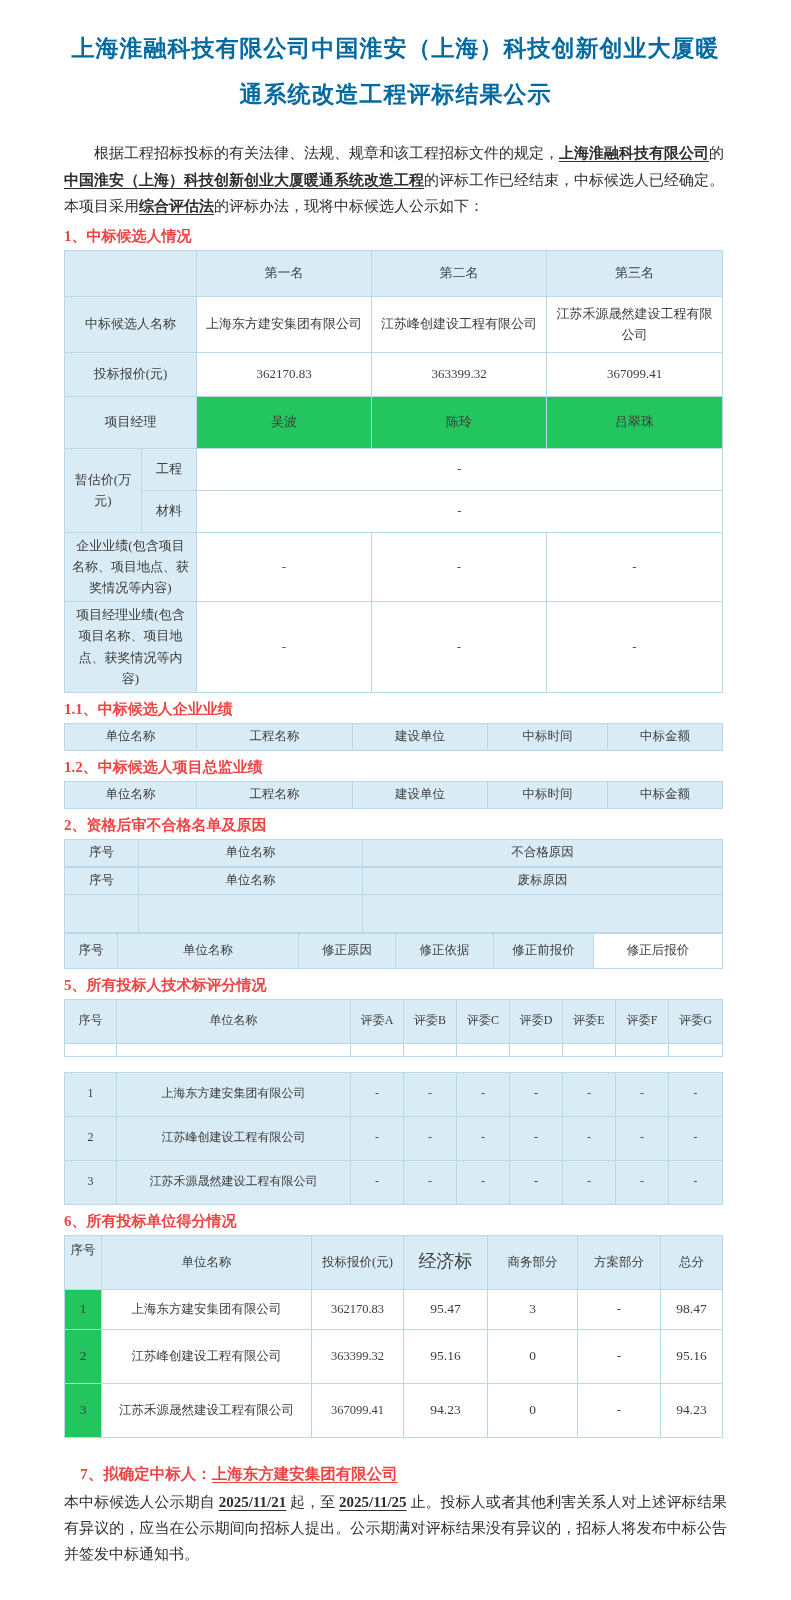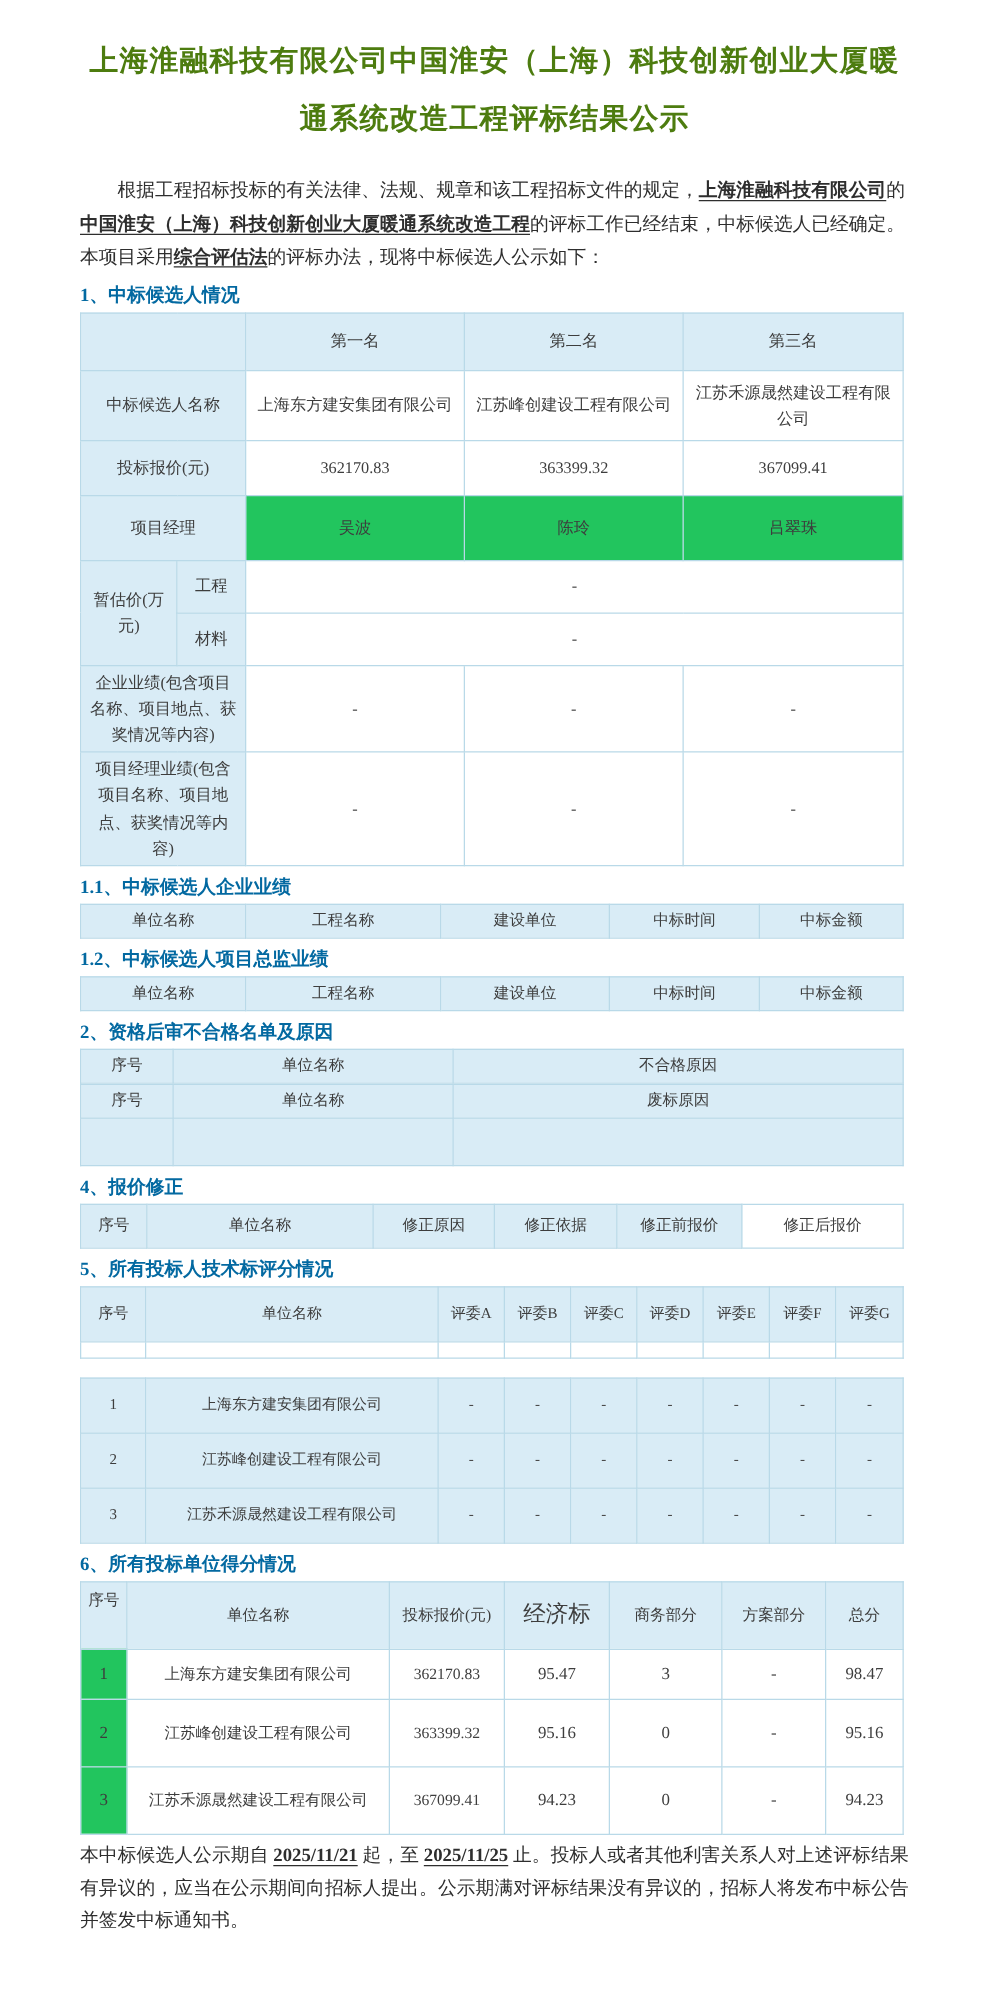--- a/index.html
+++ b/index.html
@@ -6,30 +6,30 @@
   html,body { margin:0; padding:0; }
   body {
     width:791px; height:1600px; overflow:hidden; background:#ffffff;
     font-family:"Liberation Serif","DejaVu Serif",serif;
     color:#333333;
   }
   .page { width:791px; height:1600px; padding:26px 64px 0 64px; }
 
   .doc-title {
     font-size:23px; line-height:46px; font-weight:bold; text-align:center;
-    color:#4d7c0f; margin:0 0 22px 0; letter-spacing:1px;
+    color:#0369a1; margin:0 0 22px 0; letter-spacing:1px;
   }
   .intro {
     font-size:15px; line-height:26.5px; text-indent:2em;
     color:#2e2e2e; margin:0 0 5px 0;
   }
   .bu { font-weight:bold; text-decoration:underline; text-underline-offset:3px; }
 
   .sec-heading {
-    font-size:15px; font-weight:bold; color:#0369a1;
+    font-size:15px; font-weight:bold; color:#ef4444;
     margin:7px 0 4px 0;
   }
   .sec-heading.indented { padding-left:16px; margin-top:26px; }
 
   table { border-collapse:collapse; table-layout:fixed; width:658px; }
   td {
     border:1px solid #b9d9e8; text-align:center; vertical-align:middle;
     font-size:12.5px; color:#3d3d3d; padding:2px 5px; word-break:break-all;
     line-height:1.65;
   }
@@ -188,21 +188,20 @@
       <td class="hc">废标原因</td>
     </tr>
     <tr style="height:38px">
       <td class="hc"></td>
       <td class="hc"></td>
       <td class="hc"></td>
     </tr>
   </tbody>
     </table>
 
-  <h2 class="sec-heading">4、报价修正</h2>
   <table class="t-small">
     <colgroup>
         <col style="width:53px">
         <col style="width:181px">
         <col style="width:97px">
         <col style="width:98px">
         <col style="width:100px">
         <col style="width:129px">
       </colgroup>
     <tbody>
@@ -349,16 +348,17 @@
       <td class="wc" style="font-size:12.5px">江苏禾源晟然建设工程有限公司</td>
       <td class="wc" style="font-size:12.5px">367099.41</td>
       <td class="wc">94.23</td>
       <td class="wc">0</td>
       <td class="wc dash">-</td>
       <td class="wc">94.23</td>
     </tr>
   </tbody>
     </table>
 
+  <h2 class="sec-heading indented winner-line"><span>7、拟确定中标人：</span><span class="bu">上海东方建安集团有限公司</span></h2>
 
   <p class="closing"><span>本中标候选人公示期自 </span><span class="bu">2025/11/21</span><span> 起，至 </span><span class="bu">2025/11/25</span><span> 止。投标人或者其他利害关系人对上述评标结果有异议的，应当在公示期间向招标人提出。公示期满对评标结果没有异议的，招标人将发布中标公告并签发中标通知书。</span></p>
 
 </div>
 
 </body></html>

